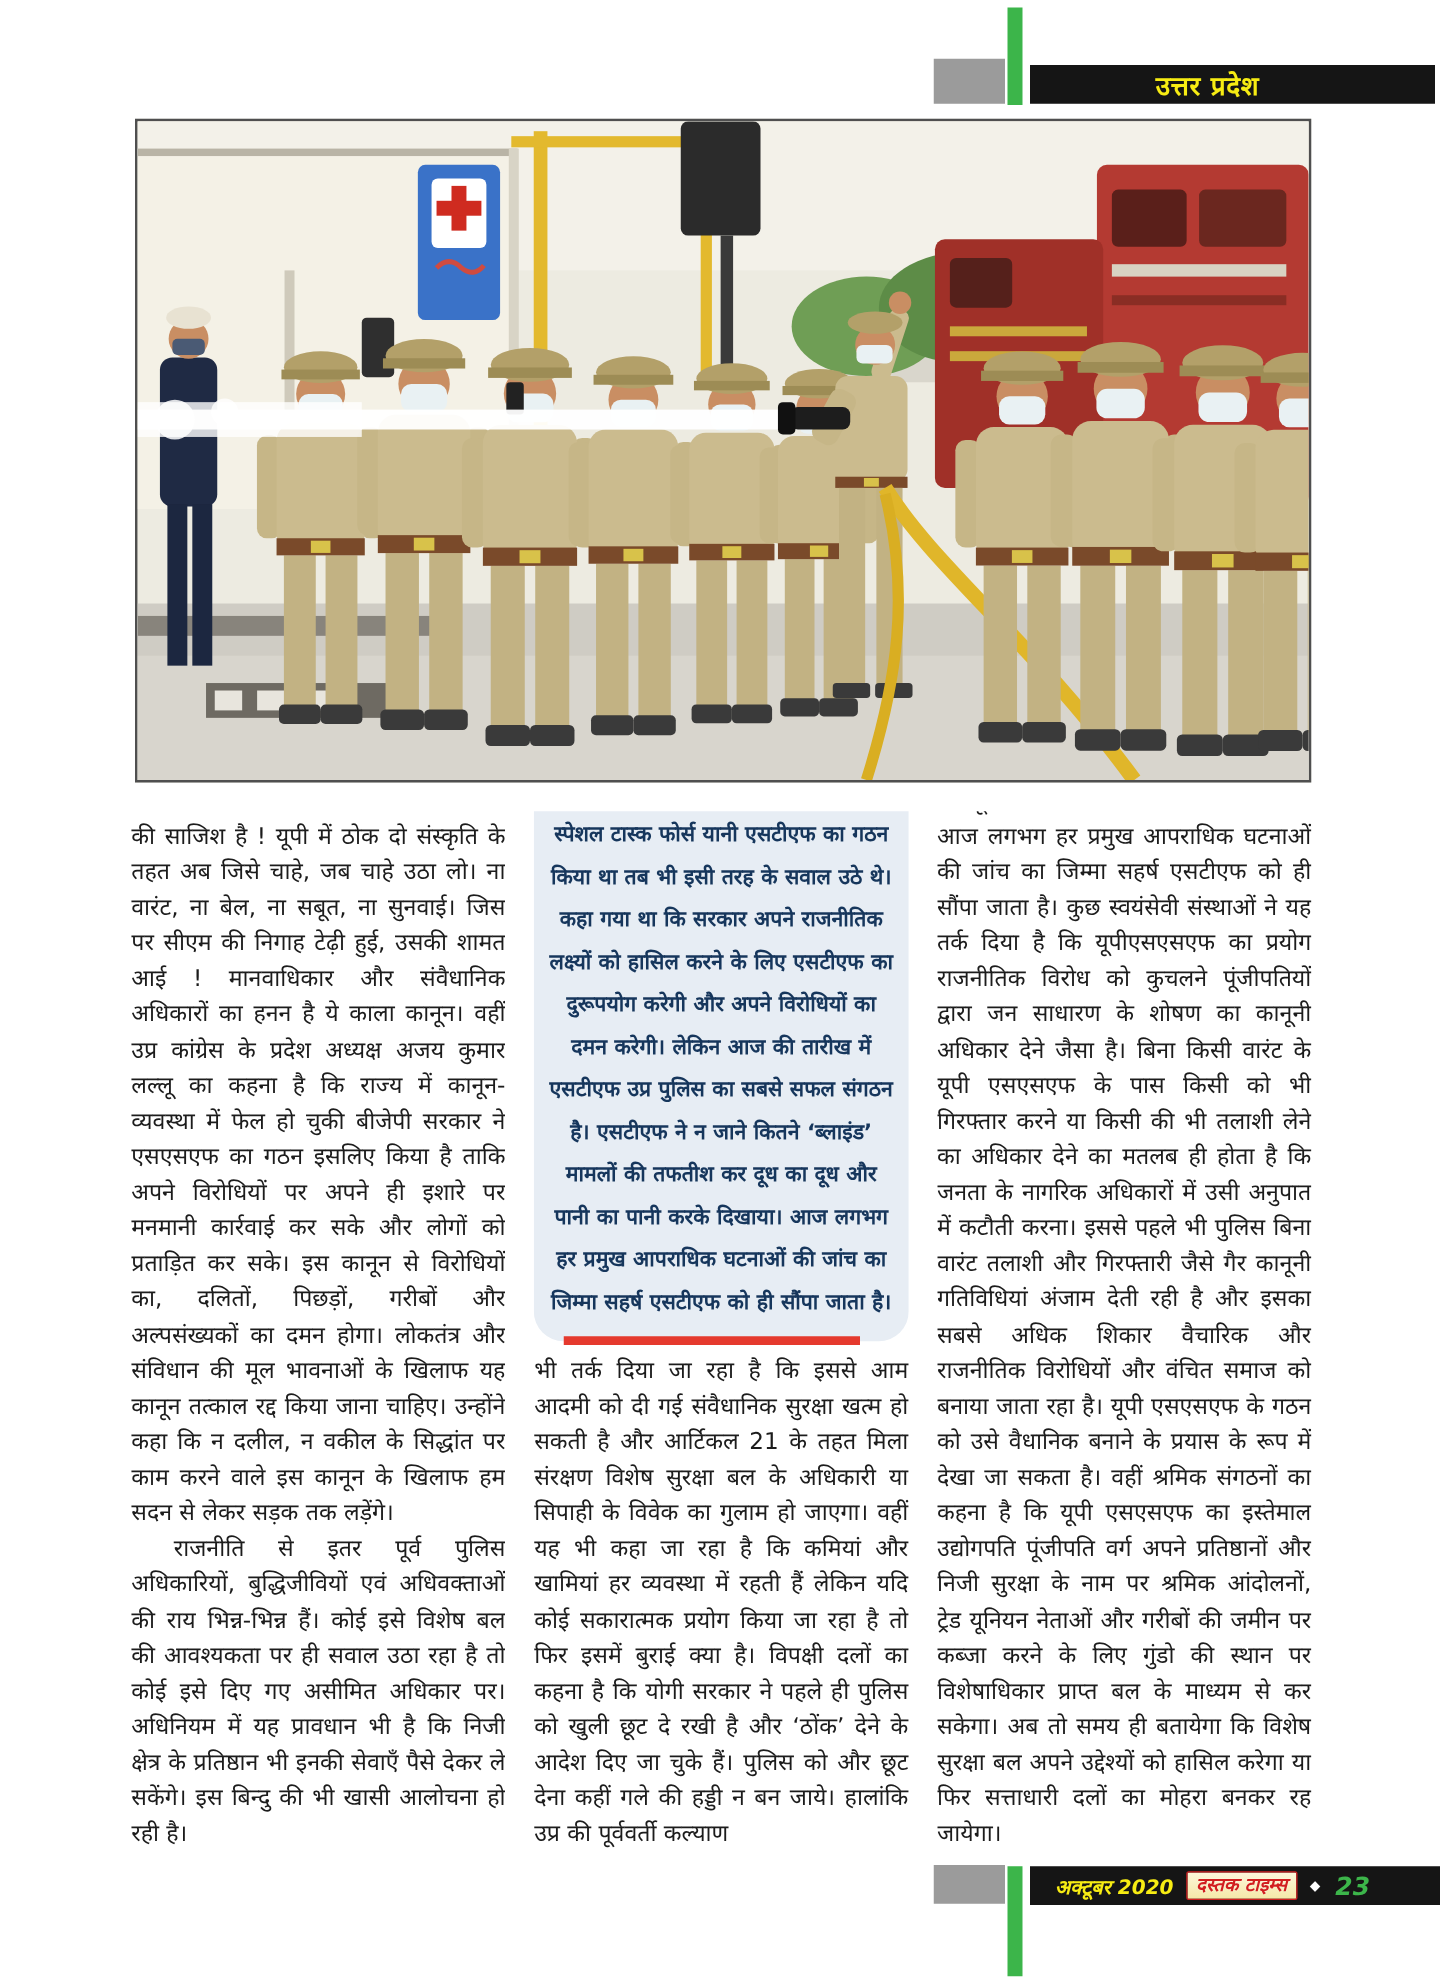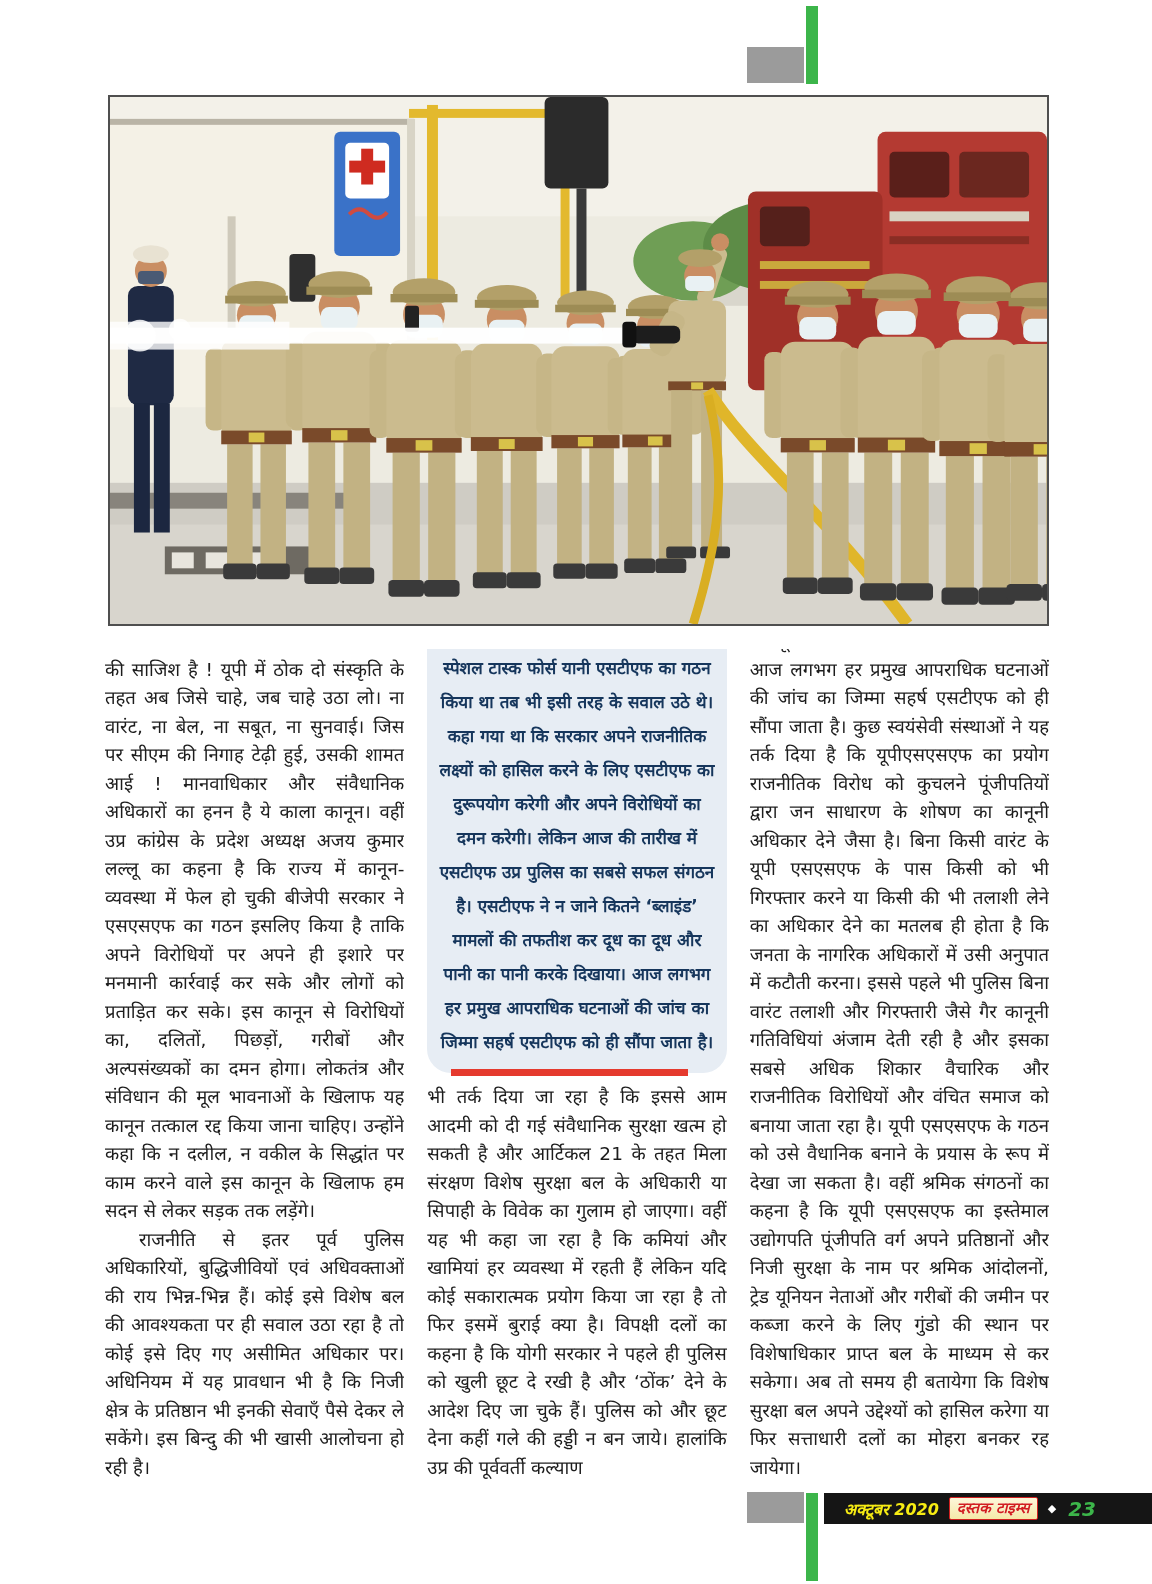--- a/index.html
+++ b/index.html
@@ -49,20 +49,23 @@
   .quote-box::before{top:-2px;}
   .quote-box::after{bottom:-3px;}
 </style>
 </head>
 <body>
 
 <div class="page">
 
   <div class="gray-block" style="left:747px;top:47px;width:57px;height:36px;"></div>
   <div class="green-bar" style="left:806px;top:6px;width:12px;height:78px;"></div>
+  <div class="black-bar hdr-black">
+    <span class="hdr-title">उत्तर प्रदेश</span>
+  </div>
 
   <div class="photo">
     <svg viewBox="0 0 940 530" preserveAspectRatio="none">
       <defs>
         <symbol id="cop" viewBox="0 0 60 160">
           <rect x="4" y="38" width="10" height="42" rx="4" fill="#c6b687"></rect>
           <rect x="46" y="38" width="10" height="42" rx="4" fill="#c6b687"></rect>
           <rect x="12" y="33" width="36" height="52" rx="7" fill="#cbbb8e"></rect>
           <rect x="15" y="87" width="13" height="62" fill="#c2b283"></rect>
           <rect x="32" y="87" width="13" height="62" fill="#c2b283"></rect>

